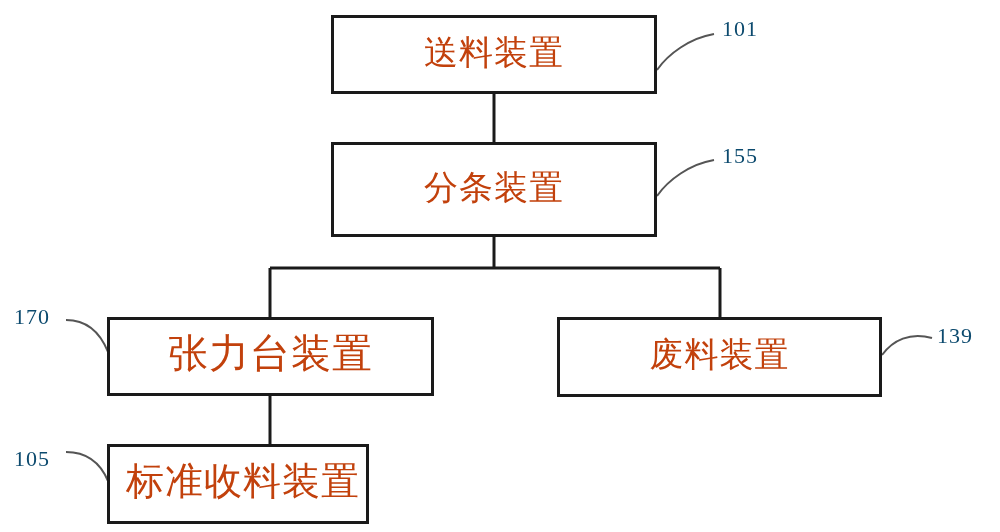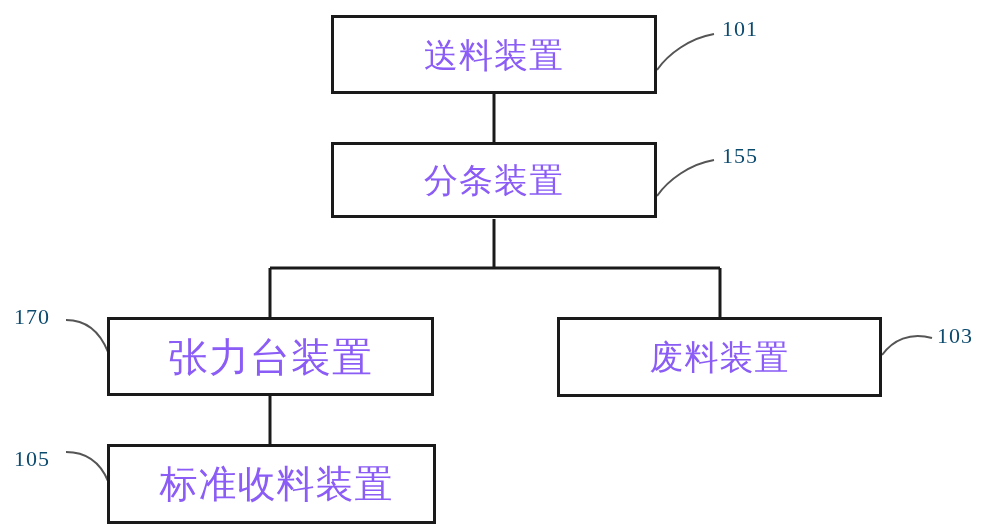--- a/index.html
+++ b/index.html
@@ -26,42 +26,42 @@
   .node-box {
     position: absolute;
     box-sizing: border-box;
     border: 3px solid #1a1a1a;
     background: #ffffff;
     display: flex;
     align-items: center;
     justify-content: center;
   }
   .node-label {
-    font-family: Liberation Sans, sans-serif;
-    color: #8b5cf6;
+    font-family: Liberation Mono, monospace;
+    color: #c2410c;
     letter-spacing: 1px;
     white-space: nowrap;
     line-height: 1;
   }
   .ref-number {
     position: absolute;
     font-family: Liberation Serif, serif;
     font-size: 22px;
     color: #0c4a6e;
     letter-spacing: 1px;
     line-height: 1;
     white-space: nowrap;
   }
 
   
   #node-feeding      { left: 331px; top: 15px;  width: 326px; height: 79px; }
-  #node-slitting     { left: 331px; top: 142px; width: 326px; height: 76px; }
+  #node-slitting     { left: 331px; top: 142px; width: 326px; height: 95px; }
   #node-tension      { left: 107px; top: 317px; width: 327px; height: 79px; }
   #node-waste        { left: 557px; top: 317px; width: 325px; height: 80px; }
-  #node-standard-rew { left: 107px; top: 444px; width: 329px; height: 80px; padding-left: 10px; }
+  #node-standard-rew { left: 107px; top: 444px; width: 262px; height: 80px; padding-left: 10px; }
 
   #node-feeding .node-label      { font-size: 34px; }
   #node-slitting .node-label     { font-size: 34px; }
   #node-tension .node-label      { font-size: 40px; }
   #node-waste .node-label        { font-size: 34px; }
   #node-standard-rew .node-label { font-size: 38px; }
 
   
   #ref-101 { left: 722px; top: 18px; }
   #ref-102 { left: 722px; top: 145px; }
@@ -107,17 +107,17 @@
   <div class="node-box" id="node-waste">
     <span class="node-label">废料装置</span>
   </div>
 
   <div class="node-box" id="node-standard-rew">
     <span class="node-label">标准收料装置</span>
   </div>
 
   <div class="ref-number" id="ref-101">101</div>
   <div class="ref-number" id="ref-102">155</div>
-  <div class="ref-number" id="ref-103">103</div>
+  <div class="ref-number" id="ref-103">139</div>
   <div class="ref-number" id="ref-104">170</div>
   <div class="ref-number" id="ref-105">105</div>
 
 </div>
 
 </body></html>

